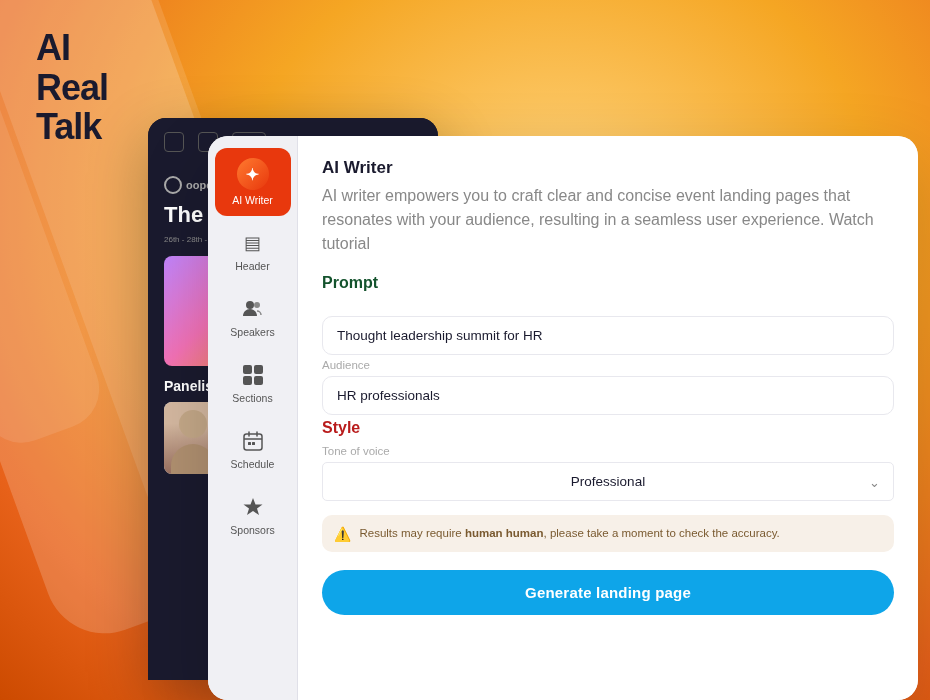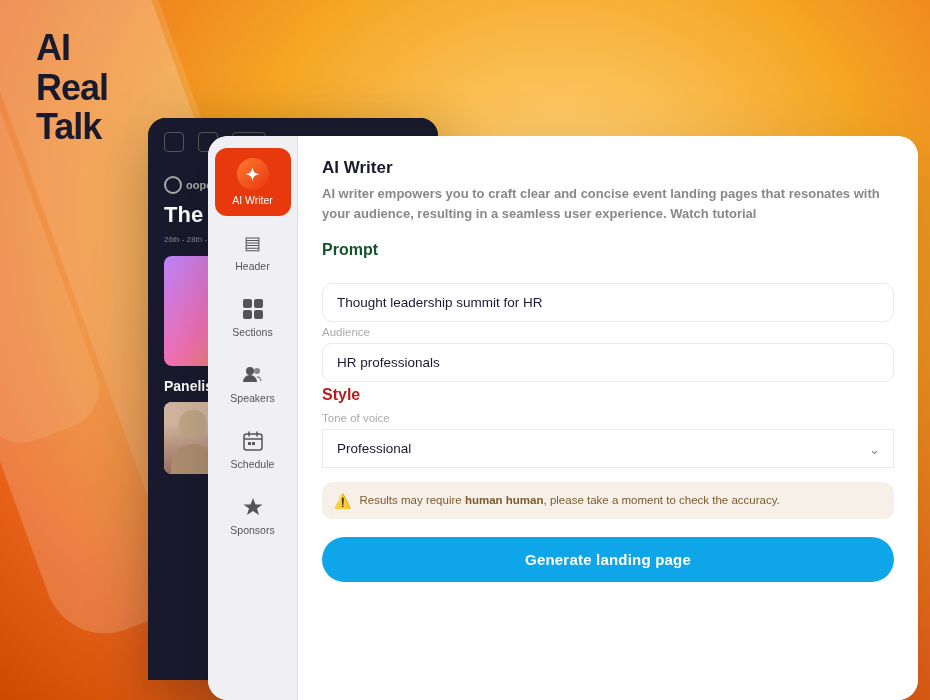--- a/index.html
+++ b/index.html
@@ -268,25 +268,24 @@
     }
 
     .panel-title {
       font-size: 17px;
       font-weight: 700;
       color: #1a1a2e;
       margin-bottom: 6px;
     }
 
     .panel-description {
-      font-size: 13px;
+      font-size: 16px;
       color: #888;
       line-height: 1.5;
       margin-bottom: 18px;
-      font-weight: bold;
     }
 
     .section-title {
       font-size: 16px;
       font-weight: 700;
       color: #14532d;
       margin-bottom: 24px;
     }
 
     .field-label {
@@ -318,28 +317,29 @@
     .select-wrapper {
       position: relative;
       width: 100%;
       margin-bottom: 14px;
     }
 
     .select-input {
       width: 100%;
       padding: 11px 14px;
       border: 1.5px solid #e8e8ee;
-      border-radius: 0;
+      border-radius: 5px;
       font-size: 13.5px;
       color: #1a1a2e;
       background: white;
       appearance: none;
       -webkit-appearance: none;
       outline: none;
       cursor: pointer;
+      text-align: center;
     }
 
     .select-arrow {
       position: absolute;
       right: 14px;
       top: 50%;
       transform: translateY(-50%);
       color: #888;
       font-size: 13px;
       pointer-events: none;
@@ -507,39 +507,39 @@
       </div>
 
       <div class="sidebar-item">
         <div class="sidebar-icon">▤</div>
         <span class="sidebar-label">Header</span>
       </div>
 
       <div class="sidebar-item">
         <div class="sidebar-icon">
           <svg width="22" height="22" viewBox="0 0 22 22" fill="none">
+            <circle cx="8" cy="7" r="4" fill="#555"></circle>
+            <circle cx="15" cy="7" r="3" fill="#888"></circle>
+            <path d="M1 18c0-3.866 3.134-7 7-7s7 3.134 7 7" fill="#555"></path>
+            <path d="M15 13c2.209 0 4 1.791 4 4" stroke="#888" stroke-width="1.5" fill="none"></path>
+          </svg>
+        </div>
+        <span class="sidebar-label">Speakers</span>
+      </div>
+
+      <div class="sidebar-item">
+        <div class="sidebar-icon">
+          <svg width="22" height="22" viewBox="0 0 22 22" fill="none">
             <rect x="1" y="1" width="9" height="9" rx="2" fill="#555"></rect>
             <rect x="12" y="1" width="9" height="9" rx="2" fill="#555"></rect>
             <rect x="1" y="12" width="9" height="9" rx="2" fill="#555"></rect>
             <rect x="12" y="12" width="9" height="9" rx="2" fill="#555"></rect>
           </svg>
         </div>
         <span class="sidebar-label">Sections</span>
-      </div>
-
-      <div class="sidebar-item">
-        <div class="sidebar-icon">
-          <svg width="22" height="22" viewBox="0 0 22 22" fill="none">
-            <circle cx="8" cy="7" r="4" fill="#555"></circle>
-            <circle cx="15" cy="7" r="3" fill="#888"></circle>
-            <path d="M1 18c0-3.866 3.134-7 7-7s7 3.134 7 7" fill="#555"></path>
-            <path d="M15 13c2.209 0 4 1.791 4 4" stroke="#888" stroke-width="1.5" fill="none"></path>
-          </svg>
-        </div>
-        <span class="sidebar-label">Speakers</span>
       </div>
 
       <div class="sidebar-item">
         <div class="sidebar-icon">
           <svg width="20" height="20" viewBox="0 0 20 20" fill="none">
             <rect x="1" y="3" width="18" height="16" rx="2.5" stroke="#555" stroke-width="1.5" fill="none"></rect>
             <path d="M6 1v4M14 1v4" stroke="#555" stroke-width="1.5" stroke-linecap="round"></path>
             <path d="M1 8h18" stroke="#555" stroke-width="1.5"></path>
             <rect x="5" y="11" width="3" height="3" rx="0.5" fill="#555"></rect>
             <rect x="9" y="11" width="3" height="3" rx="0.5" fill="#555"></rect>

